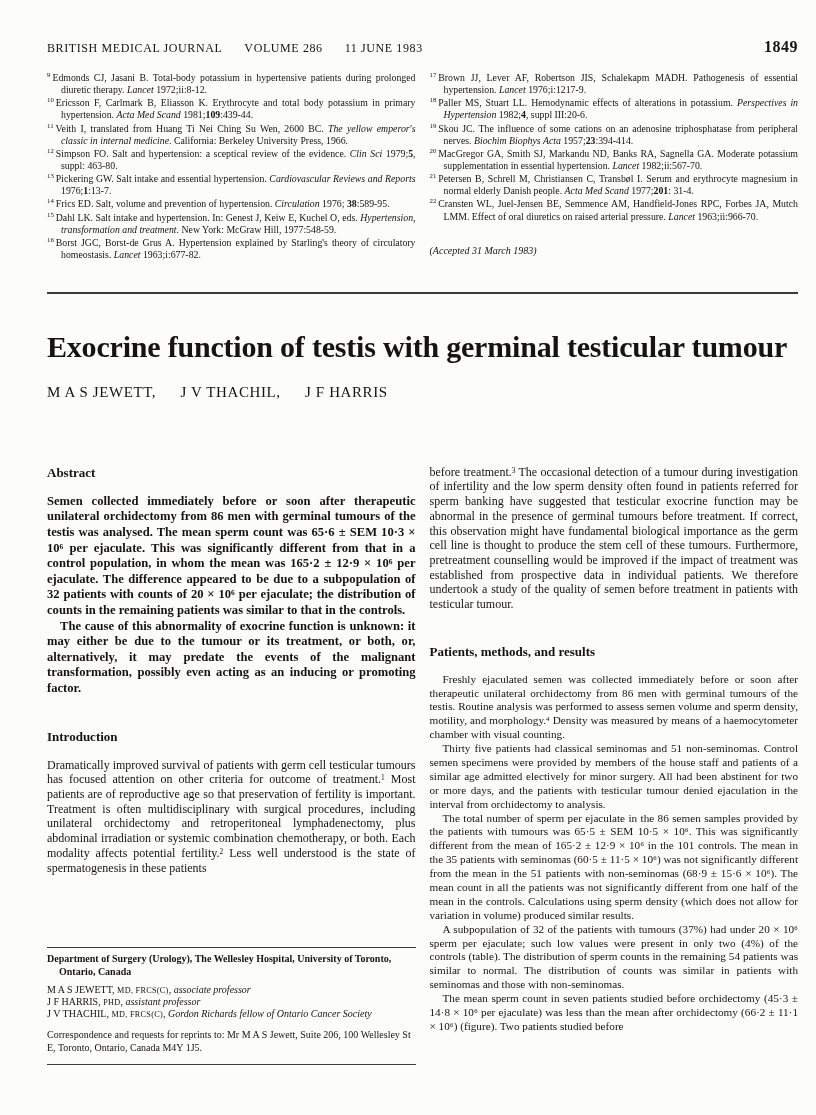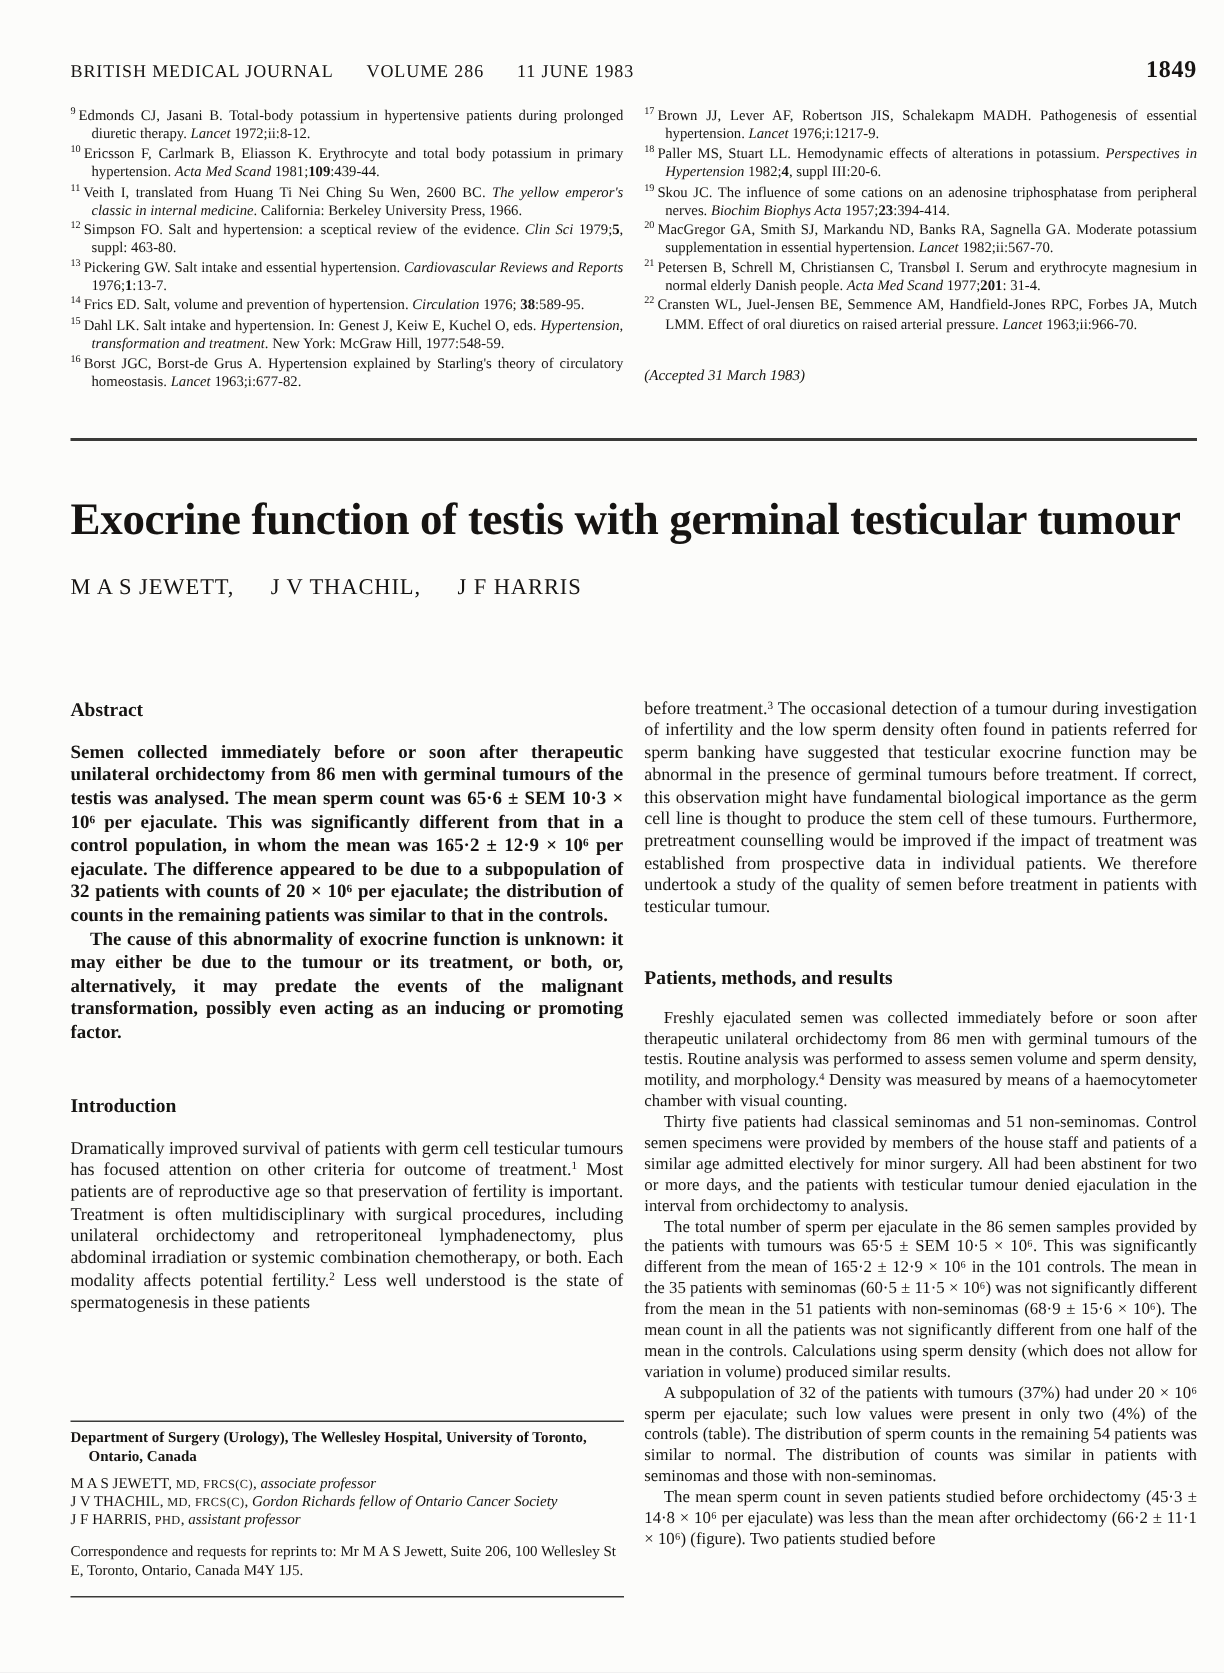--- a/index.html
+++ b/index.html
@@ -114,22 +114,22 @@
       </div>
       <div>
         <h2 class="sec-heading later">Introduction</h2>
         <p class="body"><span>Dramatically improved survival of patients with germ cell testicular tumours has focused attention on other criteria for outcome of treatment.</span><span class="psup">1</span><span> Most patients are of reproductive age so that preservation of fertility is important. Treatment is often multidisciplinary with surgical procedures, including unilateral orchidectomy and retroperitoneal lymphadenectomy, plus abdominal irradiation or systemic combination chemotherapy, or both. Each modality affects potential fertility.</span><span class="psup">2</span><span> Less well understood is the state of spermatogenesis in these patients</span></p>
       </div>
       <div class="footnote">
         <hr class="rule-thin">
         <div class="aff">
           <p class="aff-head">Department of Surgery (Urology), The Wellesley Hospital, University of Toronto, Ontario, Canada</p>
           <p class="aff-member"><span>M A S JEWETT, </span><span class="psc">MD, FRCS(C)</span><span>, </span><span class="pi">associate professor</span></p>
+          <p class="aff-member"><span>J F HARRIS, </span><span class="psc">PHD</span><span>, </span><span class="pi">assistant professor</span></p>
           <p class="aff-member"><span>J V THACHIL, </span><span class="psc">MD, FRCS(C)</span><span>, </span><span class="pi">Gordon Richards fellow of Ontario Cancer Society</span></p>
-          <p class="aff-member"><span>J F HARRIS, </span><span class="psc">PHD</span><span>, </span><span class="pi">assistant professor</span></p>
           <p class="aff-corr">Correspondence and requests for reprints to: Mr M A S Jewett, Suite 206, 100 Wellesley St E, Toronto, Ontario, Canada M4Y 1J5.</p>
         </div>
         <hr class="rule-thin">
       </div>
     </div>
 
     <div class="col">
       <p class="body"><span>before treatment.</span><span class="psup">3</span><span> The occasional detection of a tumour during investigation of infertility and the low sperm density often found in patients referred for sperm banking have suggested that testicular exocrine function may be abnormal in the presence of germinal tumours before treatment. If correct, this observation might have fundamental biological importance as the germ cell line is thought to produce the stem cell of these tumours. Furthermore, pretreatment counselling would be improved if the impact of treatment was established from prospective data in individual patients. We therefore undertook a study of the quality of semen before treatment in patients with testicular tumour.</span></p>
       <div class="smalltype">
         <h2 class="sec-heading later">Patients, methods, and results</h2>

